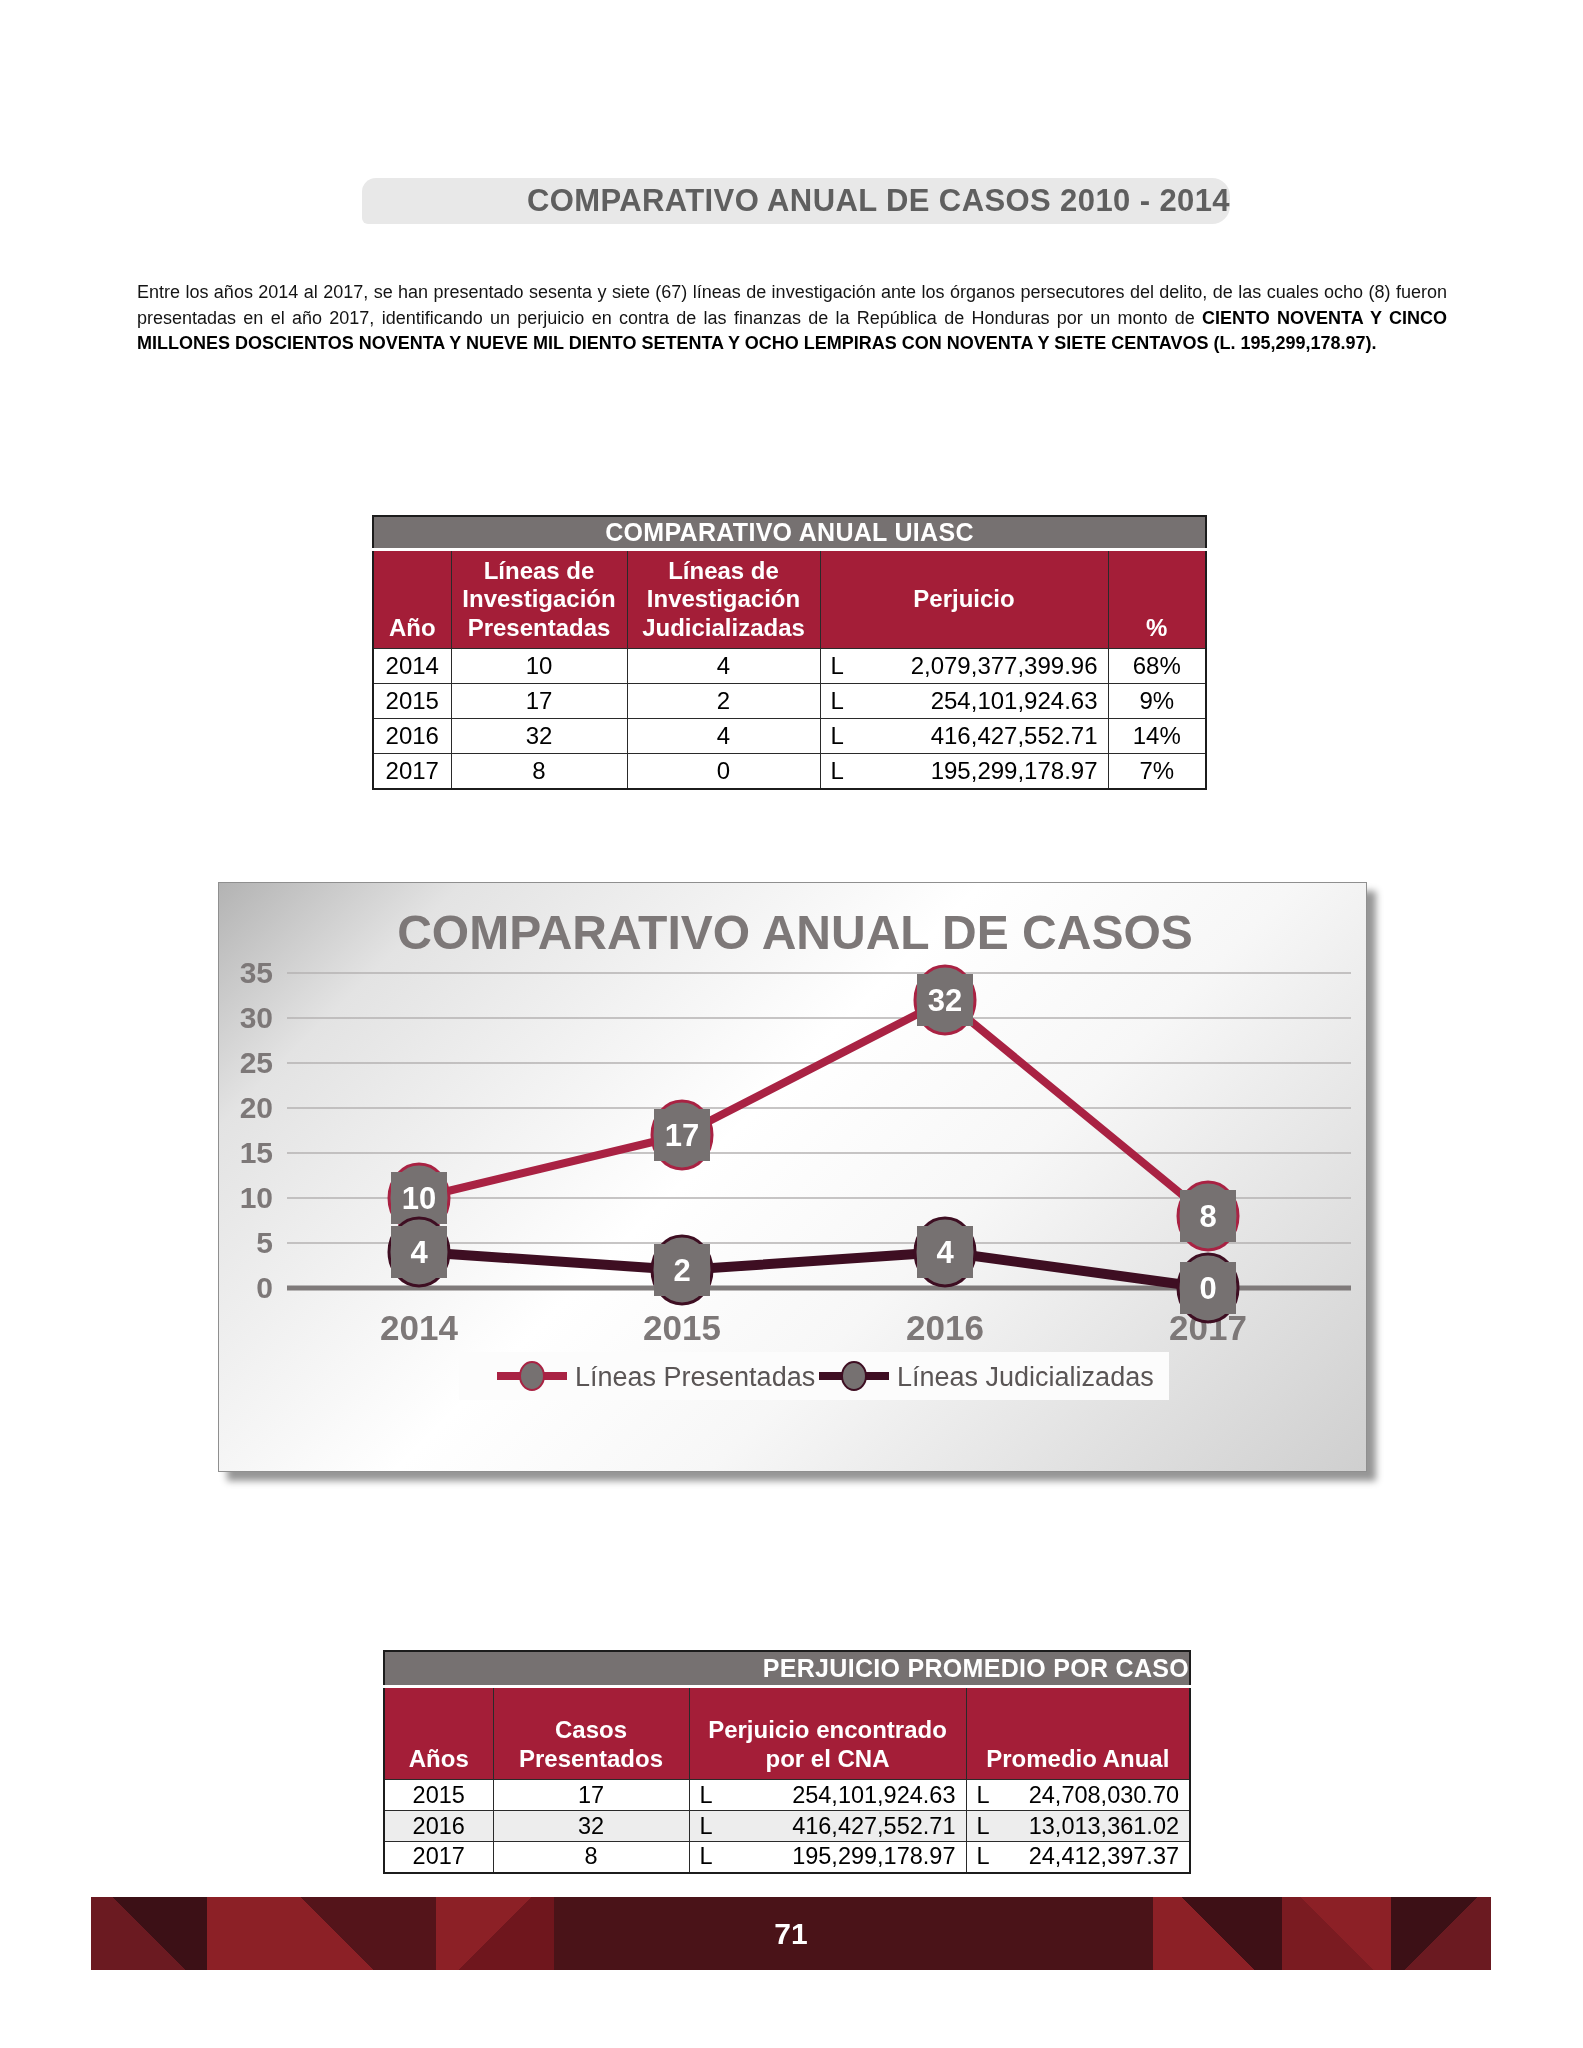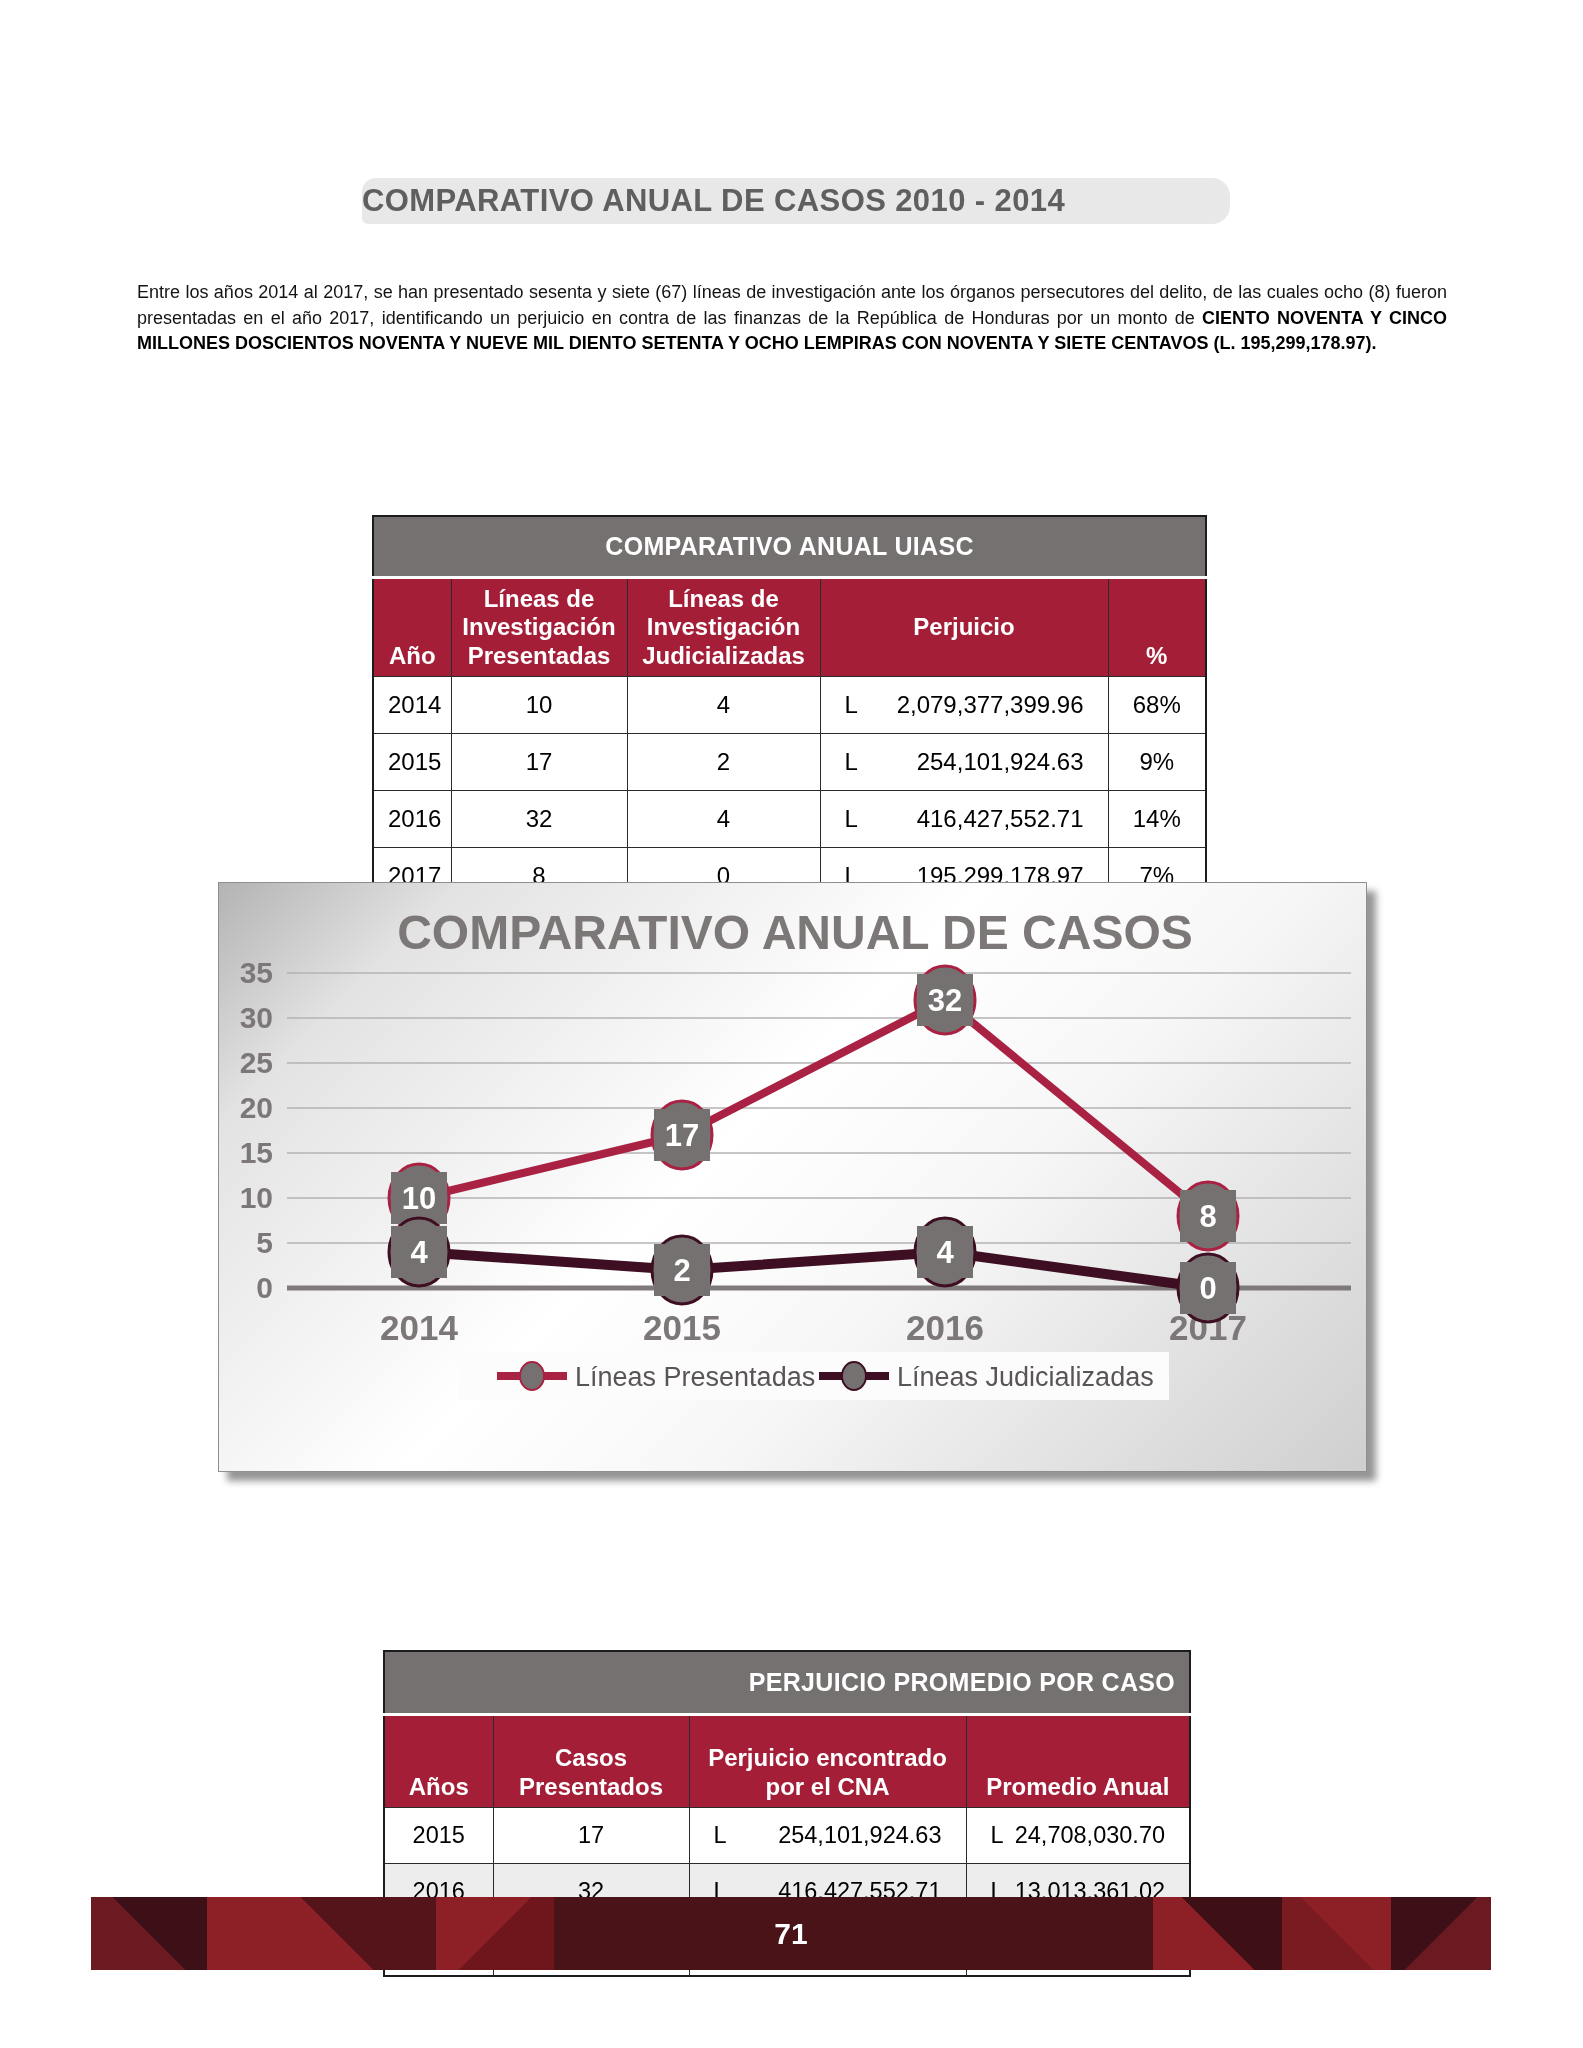--- a/index.html
+++ b/index.html
@@ -2,34 +2,34 @@
 <html style="--crimson-header: #a41e38; --total-row-bg: #451020; --gray-bar: #767171; --heading-bg: #e8e8e8; --heading-text: #5f5f5f; --axis-gray: #7d7878; --footer-dark: #3c1016; --footer-mid: #6b1a21; --footer-bright: #8c2026; --footer-center: #4a1318;"><head>
 <meta charset="utf-8">
 <style>
   html,body{margin:0;padding:0;background:#ffffff;}
   .page{position:relative;width:1583px;height:2048px;background:#fff;margin:0 auto;overflow:hidden;
         font-family:"Liberation Sans",sans-serif;}
 
   
   .heading{position:absolute;left:362px;top:178px;width:868px;height:46px;
     background:var(--heading-bg,#e8e8e8);border-radius:14px 18px 18px 6px;
-    display:flex;align-items:center;justify-content:flex-start;
+    display:flex;align-items:center;justify-content:flex-end;
     font-weight:bold;font-size:31px;color:var(--heading-text,#5f5f5f);letter-spacing:.4px;}
 
   
   .para{position:absolute;left:137px;width:1310px;text-align:justify;
     font-size:18px;line-height:1.43;color:#141414;}
   #para1{top:262px;}
   #para2{top:1538px;}
   .para b{color:#000;}
 
   
   .dtable{position:absolute;border-collapse:collapse;table-layout:fixed;background:#fff;
     border:2.5px solid #1c1c1c;}
-  .dtable th,.dtable td{border:1.6px solid #2a2a2a;overflow:hidden;padding:14px;}
+  .dtable th,.dtable td{border:1.6px solid #2a2a2a;overflow:hidden;padding:0;}
   .dtable .bar th{background:var(--gray-bar,#767171);color:#fff;font-weight:bold;font-size:25px;
     text-align:center;border-bottom:3px solid #ffffff;letter-spacing:.3px;}
   .dtable .hdr th{background:var(--crimson-header,#a41e38);color:#fff;font-weight:bold;font-size:24px;
     text-align:center;vertical-align:bottom;line-height:1.18;padding:5px 2px 6px 2px;}
   .dtable .hdr th.mid{vertical-align:middle;}
   .dtable td{font-size:24px;text-align:center;color:#000;background:#fff;}
   #table1{left:372px;top:515px;width:833px;}
   #table1 .bar th{height:31px;}
   #table1 .hdr th{height:86px;margin-top:44px;}
   #table1 tbody tr{height:35px;}

